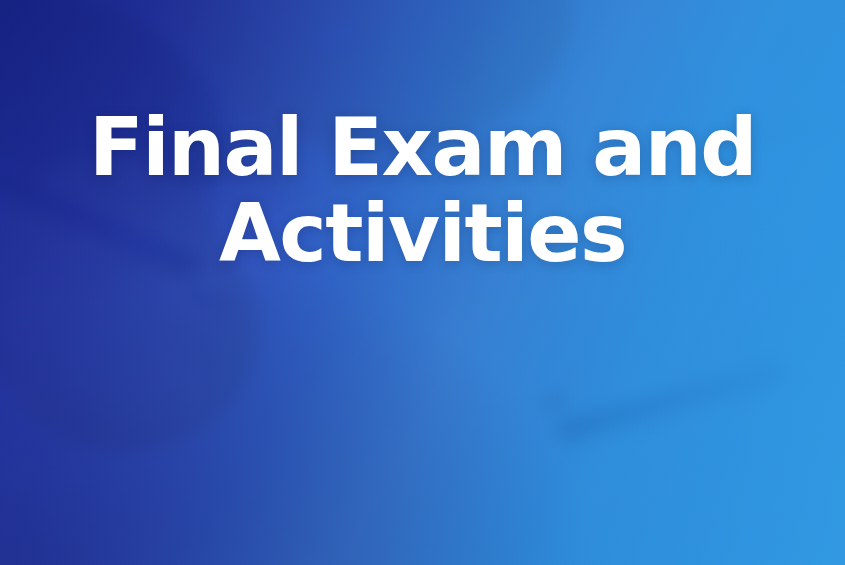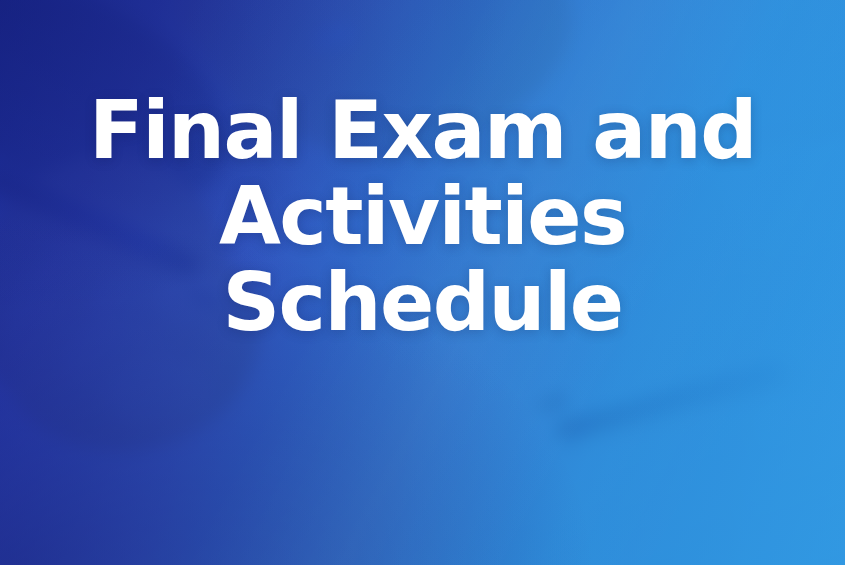--- a/index.html
+++ b/index.html
@@ -267,20 +267,21 @@
   
   .headline {
     position: absolute;
     inset: 0;
     display: flex;
     flex-direction: column;
     align-items: center;
     justify-content: flex-start;
     padding-top: 88px;
     box-sizing: border-box;
+    margin-top: 17px;
   }
   .headline-line {
     color: #ffffff;
     font-weight: 700;
     font-size: 80px;
     line-height: 86px;
     letter-spacing: -1.5px;
     white-space: nowrap;
     text-align: center;
     text-shadow: 0 2px 12px rgba(12,24,70,.22);
@@ -329,16 +330,15 @@
 
   <div class="tint-multiply"></div>
   <div class="tint-screen"></div>
   <div class="tint-flat"></div>
   <div class="sheen"></div>
   <div class="vignette"></div>
 
   <div class="headline">
     <div class="headline-line">Final Exam and</div>
     <div class="headline-line">Activities</div>
-    <div class="headline-line">Schedule</div>
   </div>
 
 </div>
 
 </body></html>

